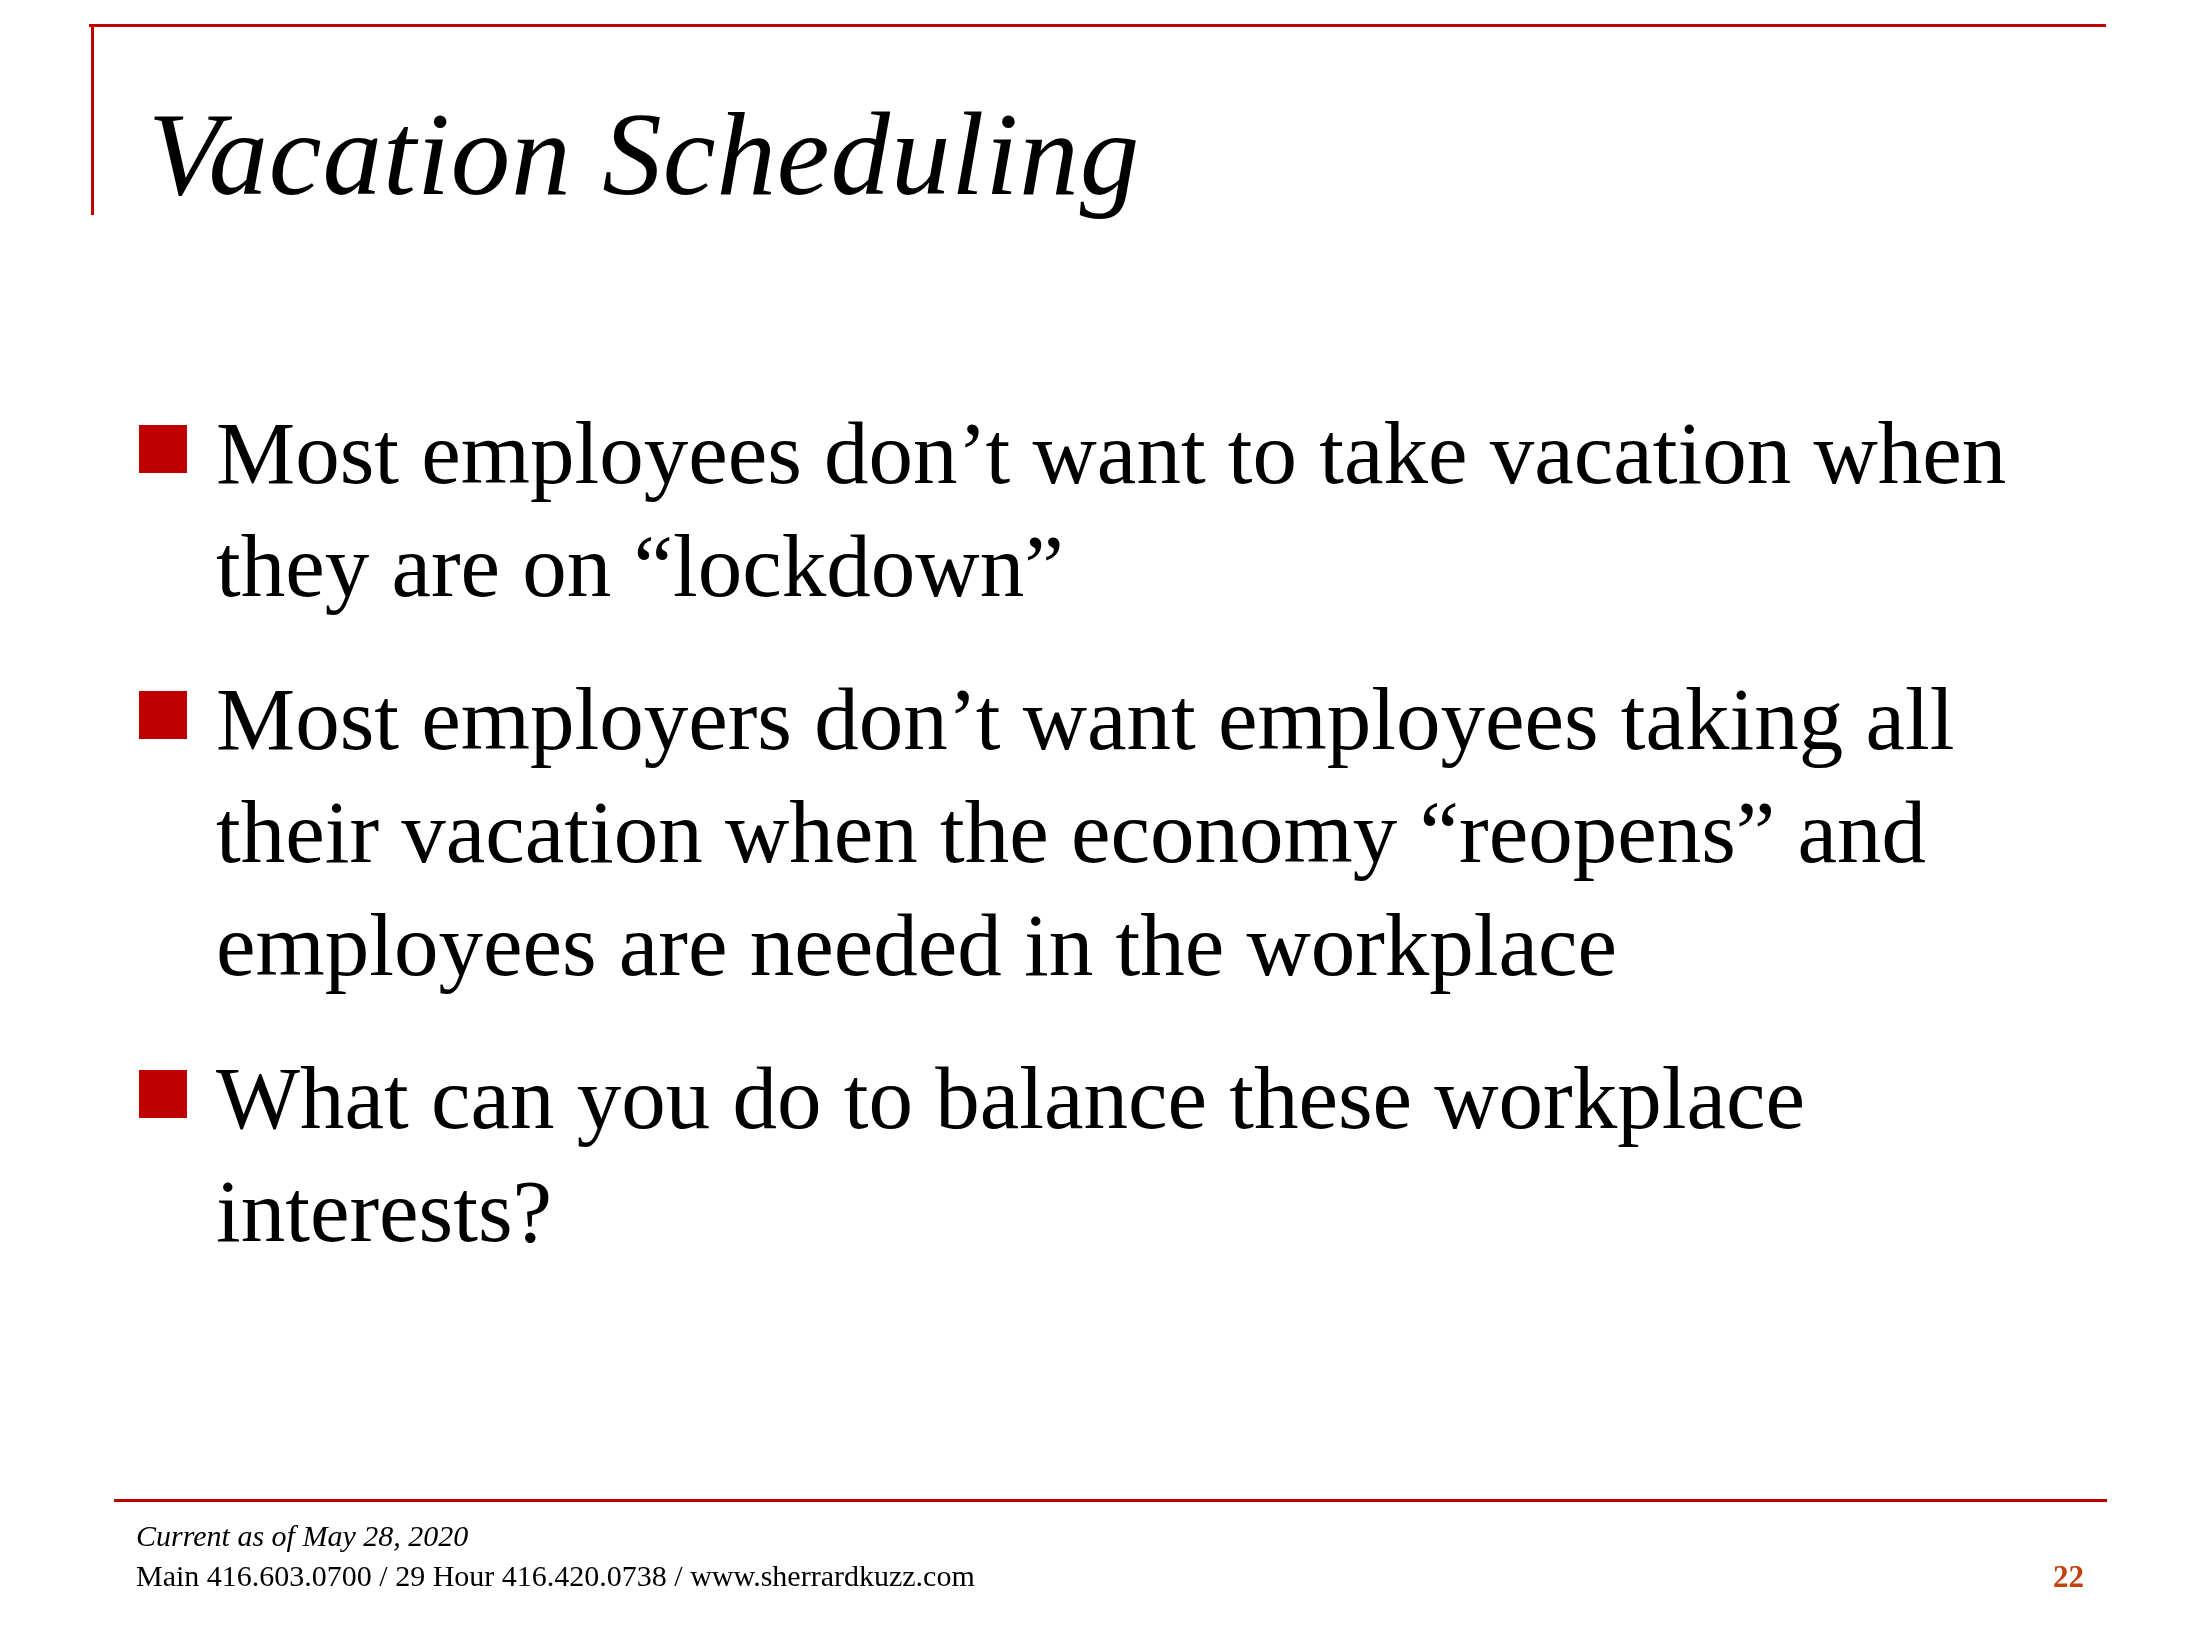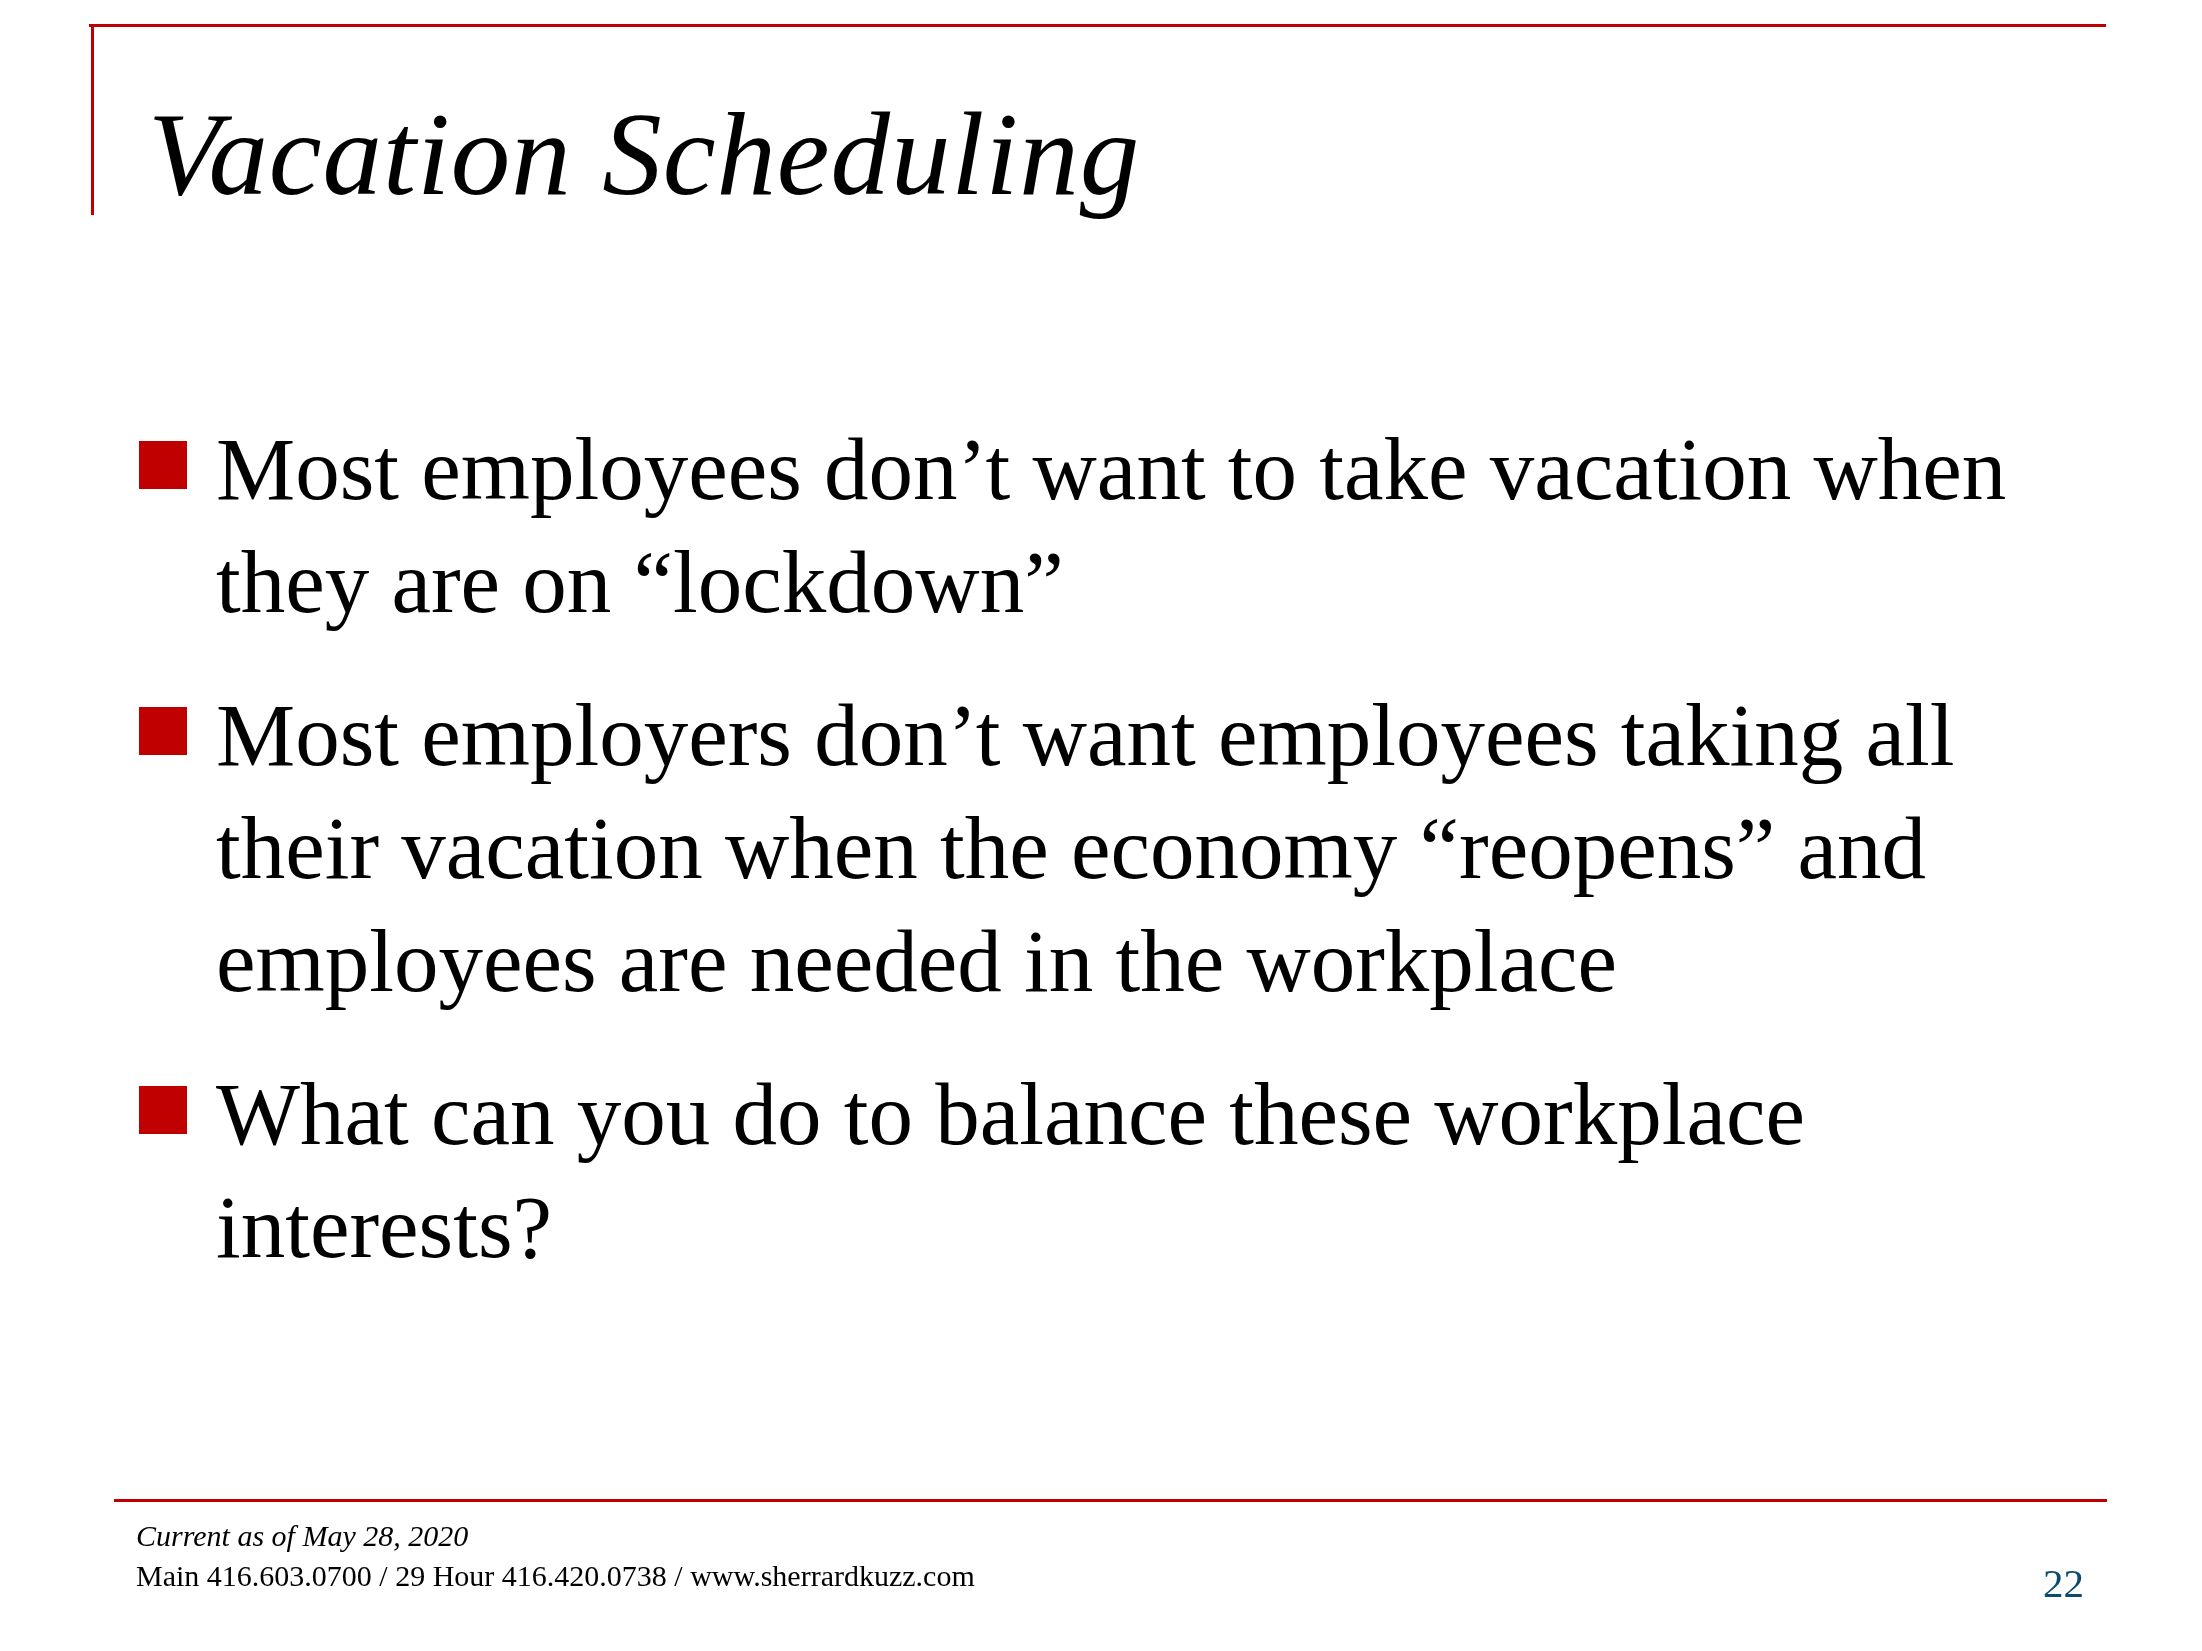--- a/index.html
+++ b/index.html
@@ -42,21 +42,21 @@
     font-style: italic;
     font-weight: normal;
     line-height: 1.15;
     letter-spacing: 0.9px;
     color: #000000;
     white-space: nowrap;
   }
   .bullets {
     position: absolute;
     left: 139px;
-    top: 413px;
+    top: 397px;
     width: 1944px;
   }
   .bullet {
     display: flex;
     align-items: flex-start;
     margin-bottom: 40px;
   }
   .sq {
     flex: 0 0 auto;
     width: 48px;
@@ -86,22 +86,23 @@
     line-height: 1.32;
     color: #000000;
   }
   .footer .italic {
     font-style: italic;
   }
   .page-number {
     position: absolute;
     right: 119px;
     top: 1559px;
-    font-size: 41px;
-    color: #0c4a6e;
+    font-size: 31px;
+    color: #c2410c;
+    font-weight: bold;
   }
 </style>
 </head>
 <body>
 
 <div class="slide">
 
   <div class="top-rule"></div>
   <div class="left-rule"></div>
 

